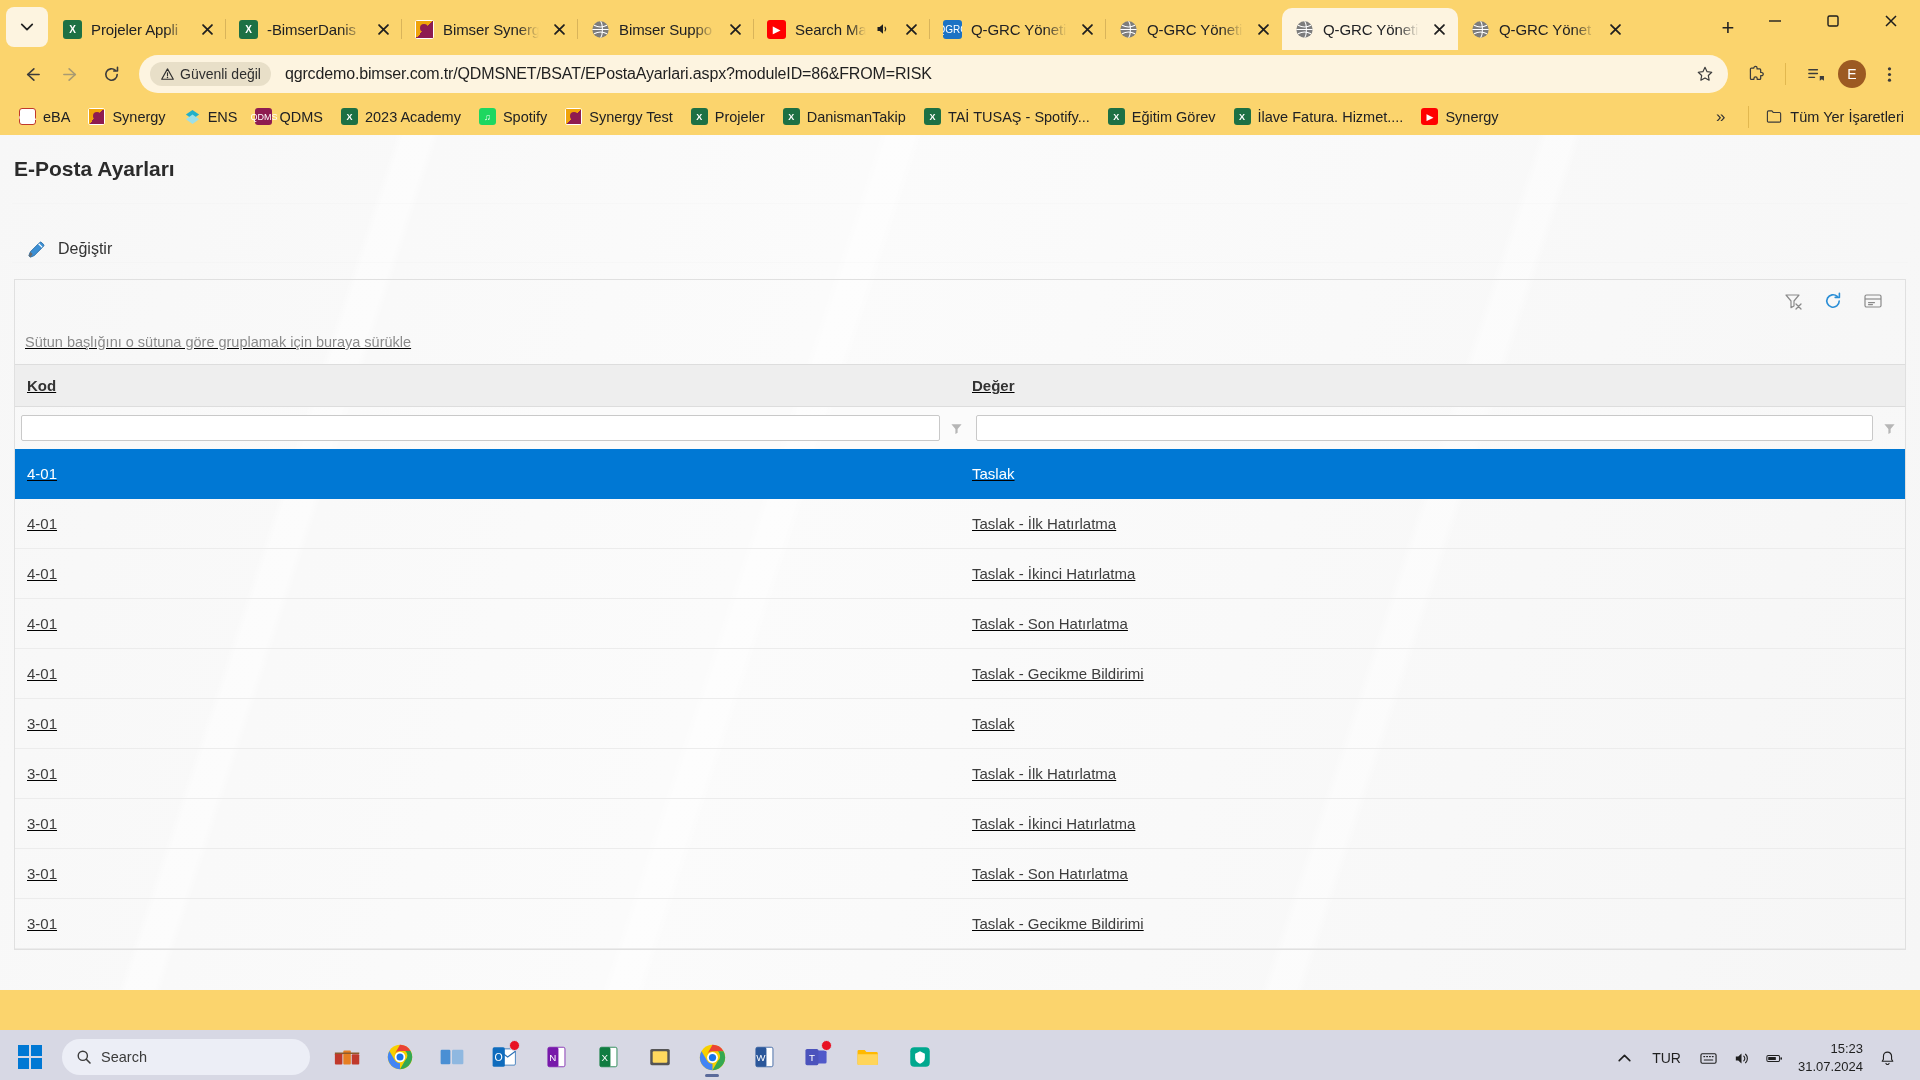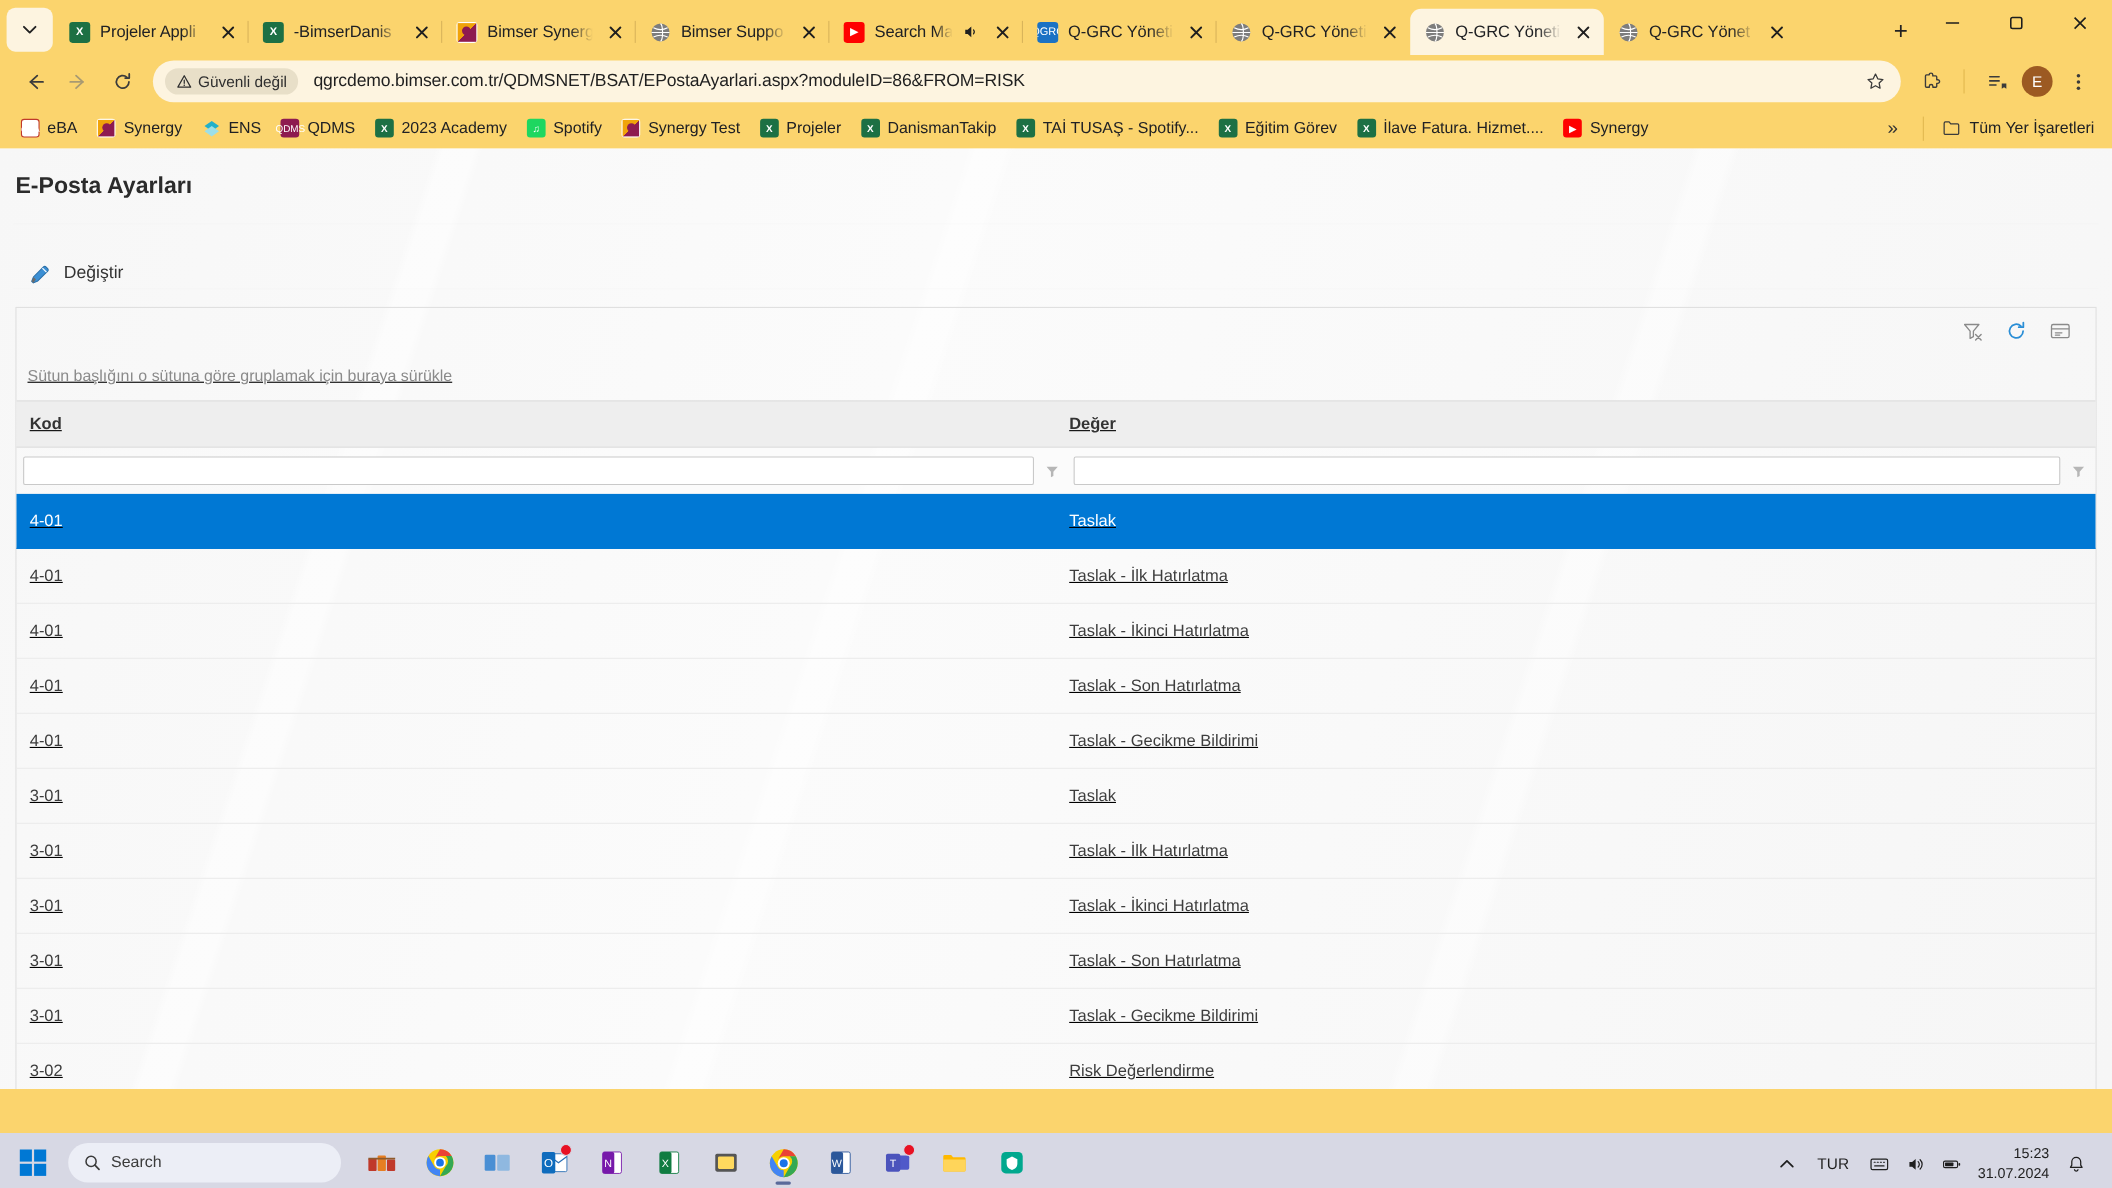--- a/index.html
+++ b/index.html
@@ -532,24 +532,20 @@
             <div class="cell c2">Taslak - İkinci Hatırlatma</div>
           </div>
           <div class="row">
             <div class="cell c1">3-01</div>
             <div class="cell c2">Taslak - Son Hatırlatma</div>
           </div>
           <div class="row">
             <div class="cell c1">3-01</div>
             <div class="cell c2">Taslak - Gecikme Bildirimi</div>
           </div>
-          <div class="row">
-            <div class="cell c1">3-02</div>
-            <div class="cell c2">Risk Değerlendirme</div>
-          </div>
         </div>
     </div>
   </div>
 </div>
 
 <div class="taskbar">
   <div class="tbleft">
     <div class="winbtn">
       <div class="winlogo">
           <i></i>

